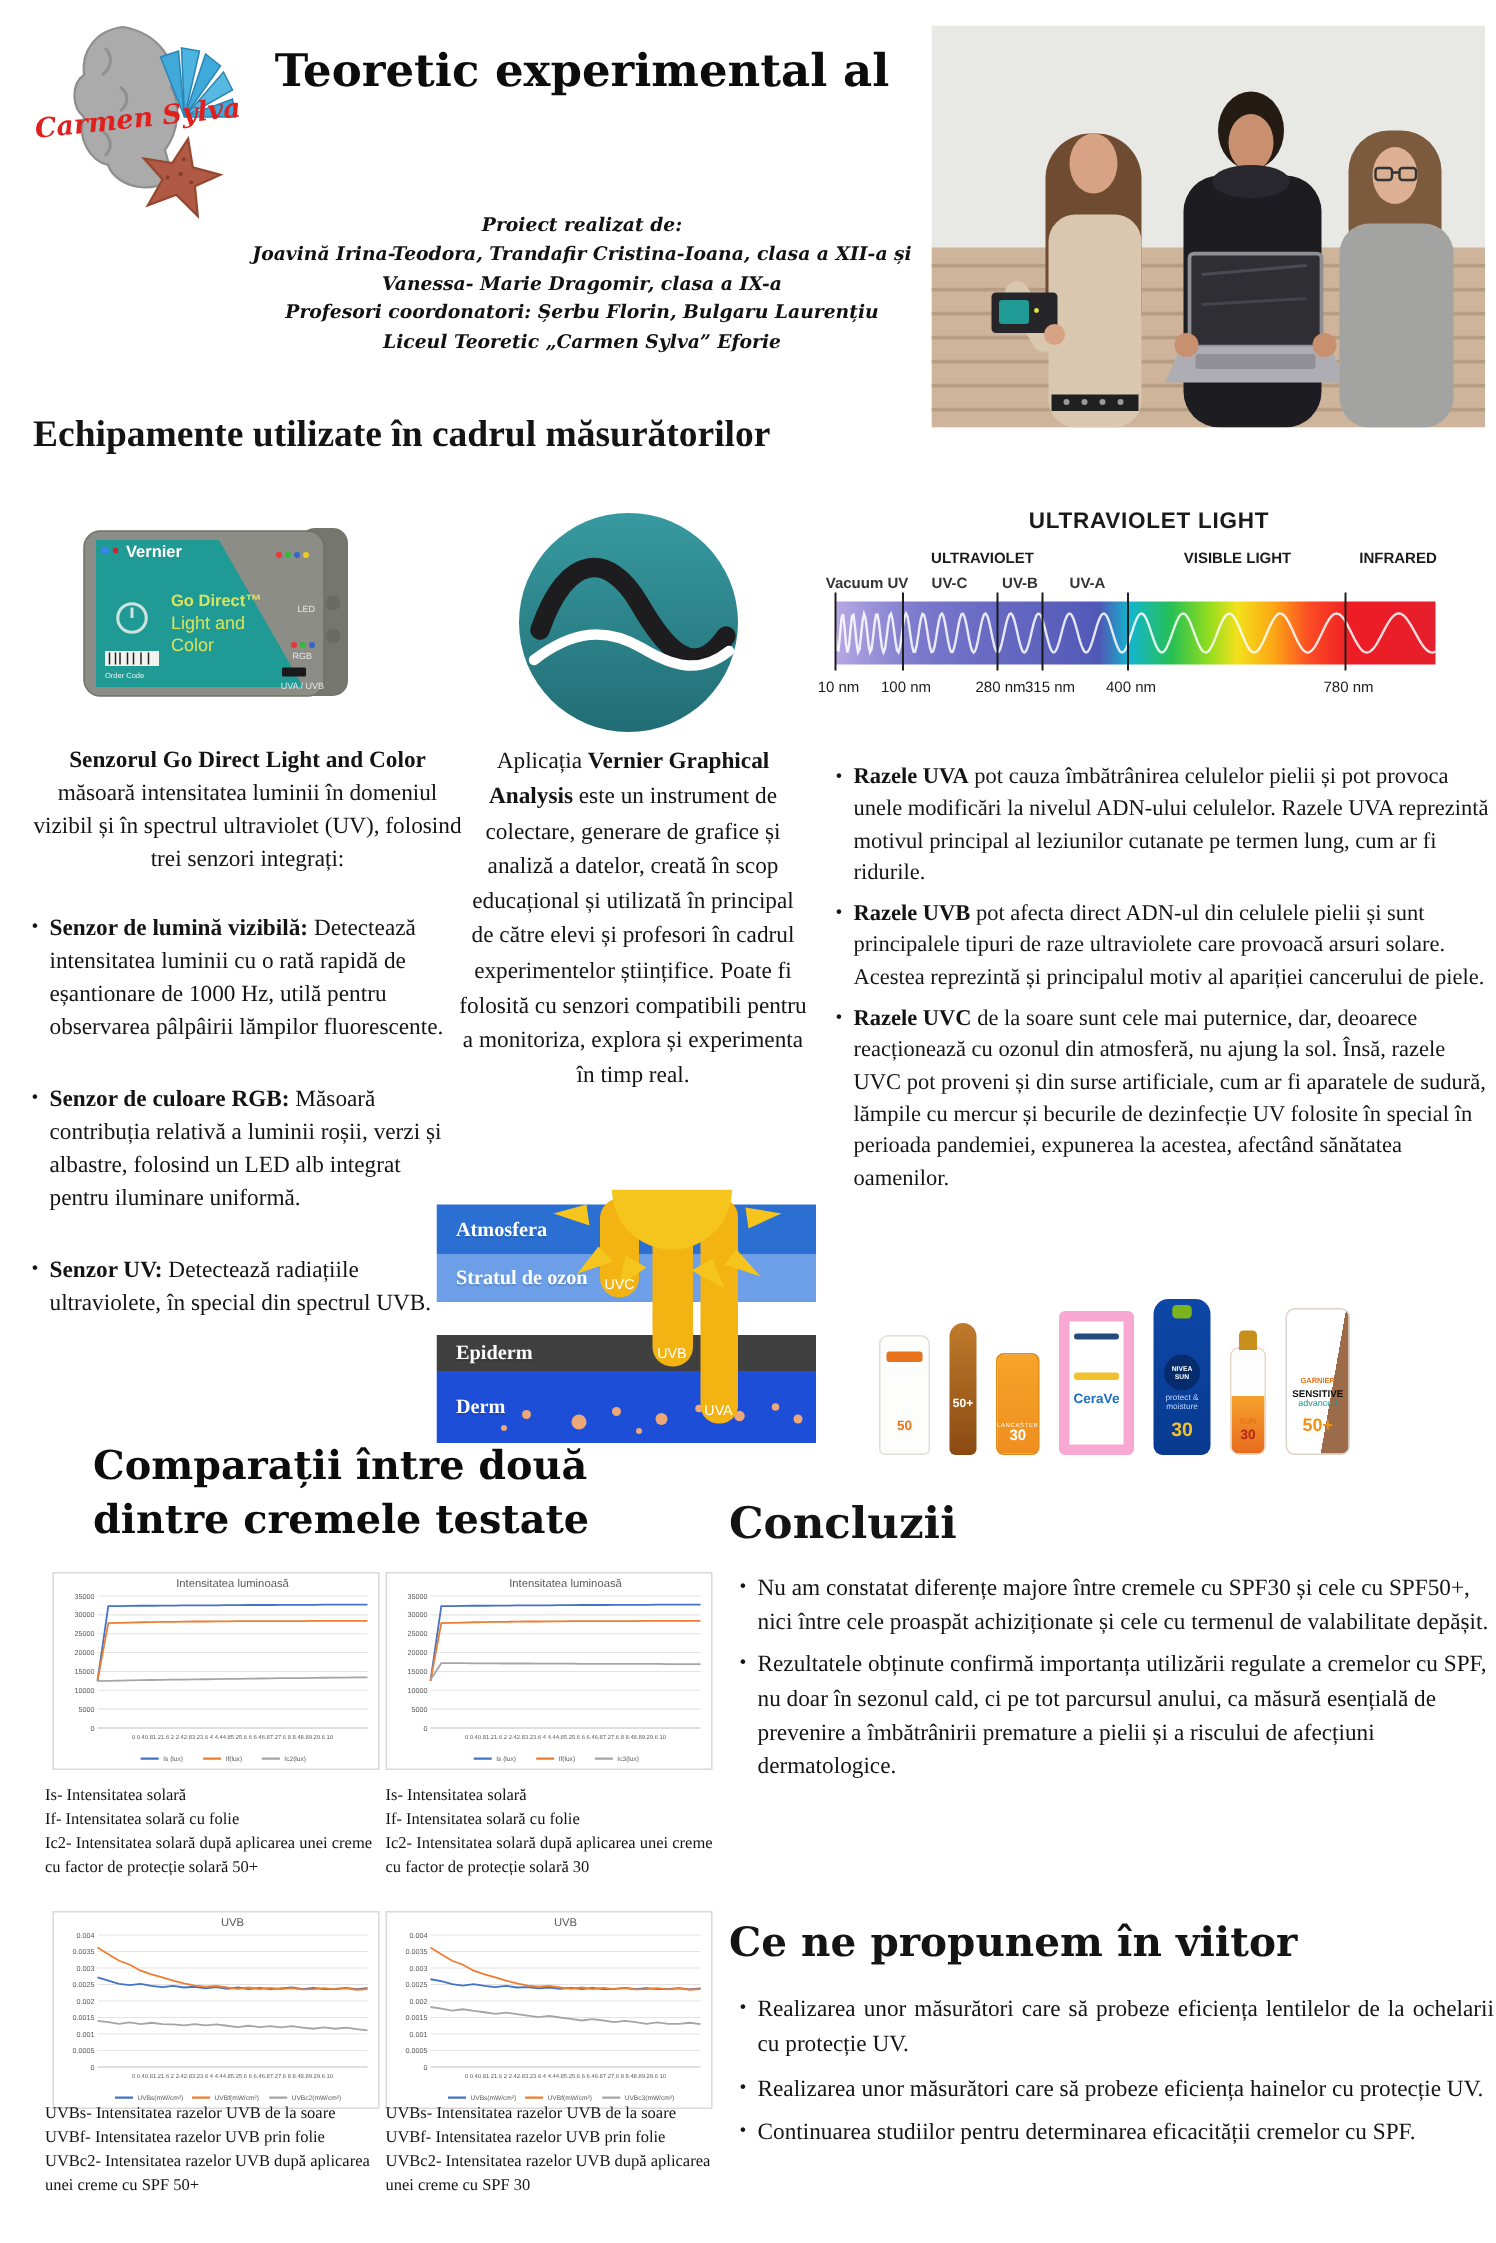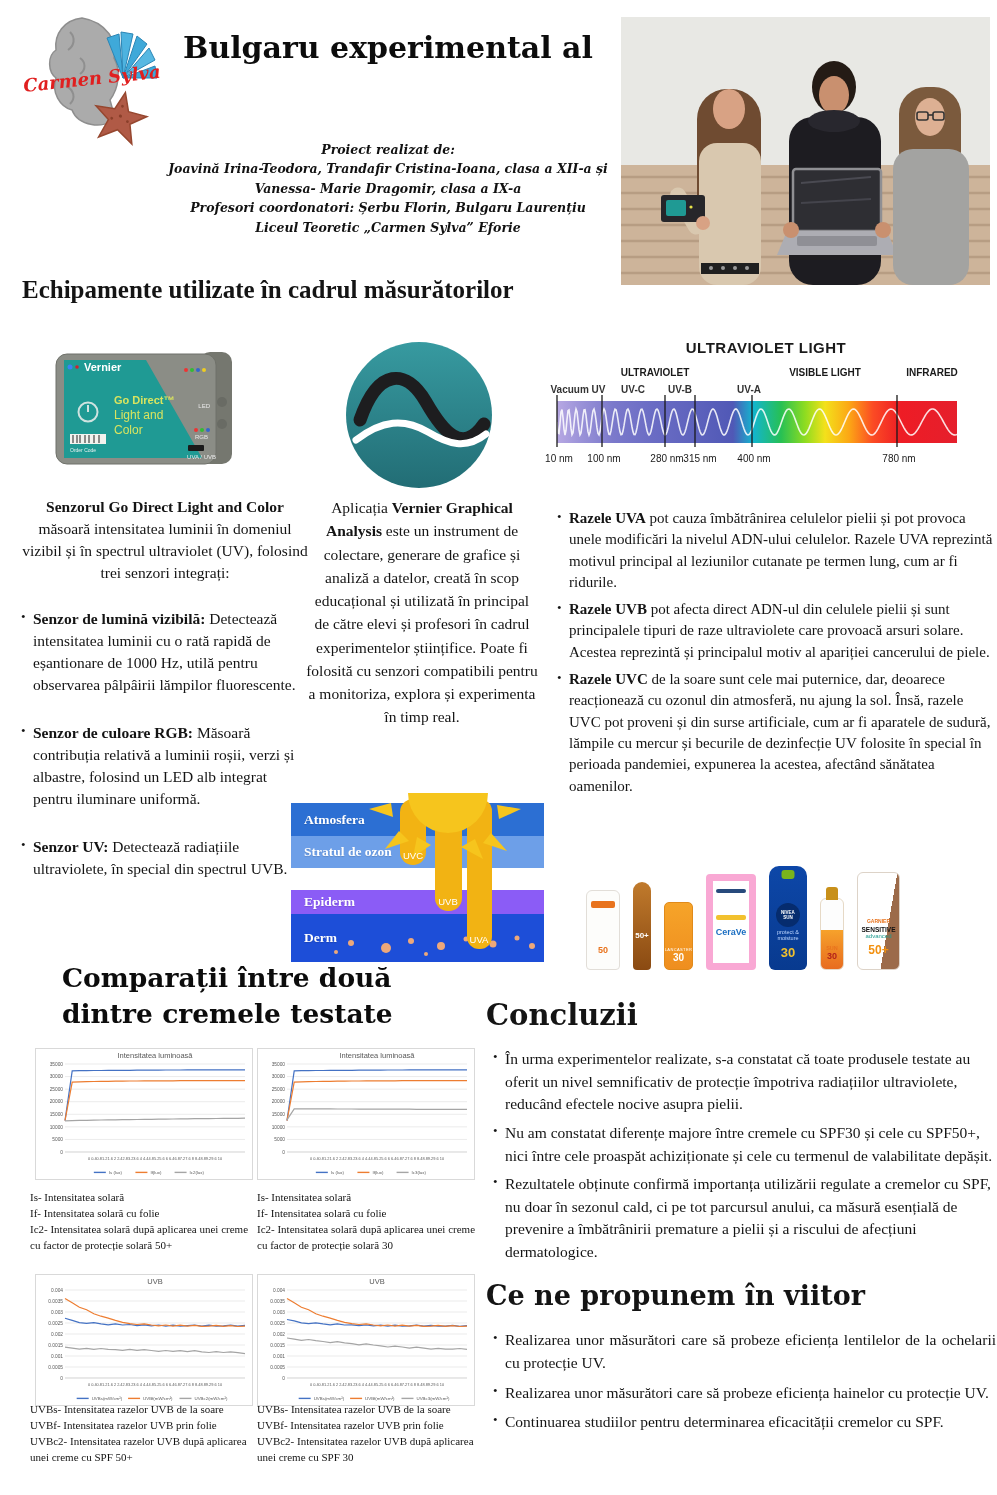--- a/index.html
+++ b/index.html
@@ -33,21 +33,21 @@
   .blist li{position:relative;padding-left:13px;margin-bottom:6px;}
   .blist li::before{content:"•";position:absolute;left:1px;top:0;font-size:13px;}
   .col1 .blist li{margin-bottom:26px;}
   
   .skin{left:291px;top:793px;width:253px;height:169px;overflow:hidden;}
   .skin-band{left:0;width:253px;display:flex;align-items:center;}
   .skin-label{font-family:"Liberation Serif",serif;font-weight:bold;font-size:13.5px;color:#fff;padding-left:13px;
               text-shadow:0 1px 1px rgba(0,0,0,.15);}
   .band-atm{top:10px;height:33px;background:#2c6fd3;}
   .band-ozon{top:43px;height:32px;background:#6d9fe8;}
-  .band-epi{top:97px;height:24px;background:#8b5cf6;}
+  .band-epi{top:97px;height:24px;background:#404040;}
   .band-derm{top:121px;height:48px;background:#1d4ed8;}
   .skin-svg{left:0;top:0;width:253px;height:169px;}
   
   .products{left:586px;top:850px;width:408px;height:120px;display:flex;align-items:flex-end;gap:13px;
             font-family:"Liberation Sans",sans-serif;}
   .prod{position:relative;display:flex;flex-direction:column;align-items:center;justify-content:flex-end;}
   .p1{width:32px;height:78px;background:#fdfdfb;border:1px solid #e2ded8;border-radius:6px 6px 4px 4px;}
   .p1 .tag{color:#e8731d;font-weight:bold;font-size:9px;margin-bottom:14px;}
   .p1 .bar{position:absolute;top:10px;left:4px;right:4px;height:7px;background:#e8731d;border-radius:2px;}
   .p2{width:18px;height:88px;background:linear-gradient(#c07a2c,#8a4a12);border-radius:9px 9px 4px 4px;}
@@ -112,21 +112,21 @@
       <path d="M0,-26 L7,-8 L26,-7 L11,4 L17,23 L0,12 L-17,23 L-11,4 L-26,-7 L-7,-8 Z" fill="#b05a46" stroke="#96472f" stroke-width="1.5"></path>
       <circle cx="0" cy="-12" r="1.4" fill="#8a3f2a"></circle>
         <circle cx="8" cy="2" r="1.4" fill="#8a3f2a"></circle>
       <circle cx="-8" cy="2" r="1.4" fill="#8a3f2a"></circle>
         <circle cx="0" cy="-2" r="1.6" fill="#8a3f2a"></circle>
     </g>
     <text x="4" y="80" font-family="DejaVu Serif, serif" font-style="italic" font-weight="bold" font-size="18" fill="#e01f1f" transform="rotate(-6 4 80)">Carmen Sylva</text>
   </svg>
 
   <div class="abs title">
-    <span>Bulgaru experimental al</span><br>
+    <span>Teoretic experimental al</span><br>
   </div>
   <div class="abs credits">
     <div>Proiect realizat de:</div>
     <div>Joavină Irina-Teodora, Trandafir Cristina-Ioana, clasa a XII-a și</div>
     <div>Vanessa- Marie Dragomir, clasa  a IX-a</div>
     <div>Profesori coordonatori: Șerbu Florin, Bulgaru Laurențiu</div>
     <div>Liceul Teoretic „Carmen Sylva” Eforie</div>
   </div>
 
   <svg class="abs photo" viewBox="0 0 369 268">
@@ -235,21 +235,21 @@
   </svg>
 
   <div class="abs spectrum">
     <div class="abs spec-title">ULTRAVIOLET LIGHT</div>
     <div class="abs spec-band" style="left:115px;">ULTRAVIOLET</div>
     <div class="abs spec-band" style="left:285px;">VISIBLE LIGHT</div>
     <div class="abs spec-band" style="left:392px;">INFRARED</div>
     <div class="abs spec-sub" style="left:38px;">Vacuum UV</div>
     <div class="abs spec-sub" style="left:93px;">UV-C</div>
     <div class="abs spec-sub" style="left:140px;">UV-B</div>
-    <div class="abs spec-sub" style="left:185px;margin-left:24px;">UV-A</div>
+    <div class="abs spec-sub" style="left:185px;">UV-A</div>
     <svg class="abs spec-svg" viewBox="0 0 452 58">
       <defs>
         <linearGradient id="specGrad" x1="0" y1="0" x2="1" y2="0">
           <stop offset="0.00" stop-color="#b7a8e3"></stop>
             <stop offset="0.06" stop-color="#9a92d8"></stop>
           <stop offset="0.14" stop-color="#7b79cb"></stop>
             <stop offset="0.24" stop-color="#6a6cc4"></stop>
           <stop offset="0.34" stop-color="#5e63bd"></stop>
             <stop offset="0.44" stop-color="#5058b6"></stop>
           <stop offset="0.49" stop-color="#13b5cf"></stop>
@@ -520,21 +520,20 @@
 UVBf- Intensitatea razelor UVB prin folie
 UVBc2- Intensitatea razelor UVB după aplicarea
 unei creme cu SPF 50+</div>
   <div class="abs caption cap4">UVBs- Intensitatea razelor UVB de la soare
 UVBf- Intensitatea razelor UVB prin folie
 UVBc2- Intensitatea razelor UVB după aplicarea
 unei creme cu SPF 30</div>
 
   <div class="abs concl-heading">Concluzii</div>
   <ul class="abs blist concl-list">
-    <li>În urma experimentelor realizate, s-a constatat că toate produsele testate au oferit un nivel semnificativ de protecție împotriva radiațiilor ultraviolete, reducând efectele nocive asupra pielii.</li>
     <li>Nu am constatat diferențe majore între cremele cu SPF30 și cele cu SPF50+, nici între cele proaspăt achiziționate și cele cu termenul de valabilitate depășit.</li>
     <li>Rezultatele obținute confirmă importanța utilizării regulate a cremelor cu SPF, nu doar în sezonul cald, ci pe tot parcursul anului, ca măsură esențială de prevenire a îmbătrânirii premature a pielii și a riscului de afecțiuni dermatologice.</li>
   </ul>
 
   <div class="abs future-heading">Ce ne propunem în viitor</div>
   <ul class="abs blist future-list">
     <li>Realizarea unor măsurători care să probeze eficiența lentilelor de la ochelarii cu protecție UV.</li>
     <li>Realizarea unor măsurători care să probeze eficiența hainelor cu protecție UV.</li>
     <li>Continuarea studiilor pentru determinarea eficacității cremelor cu SPF.</li>
   </ul>

